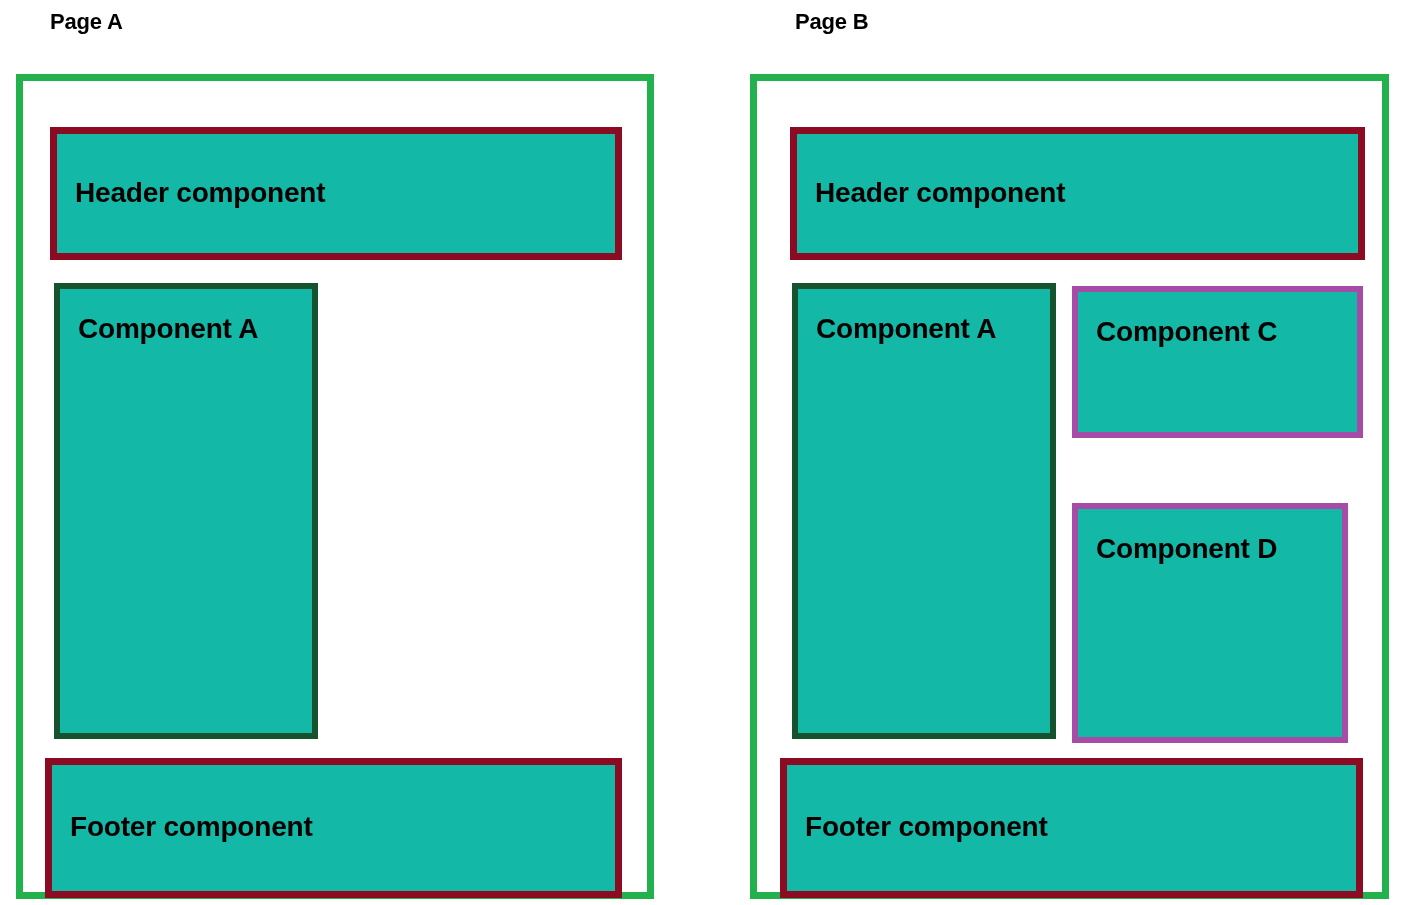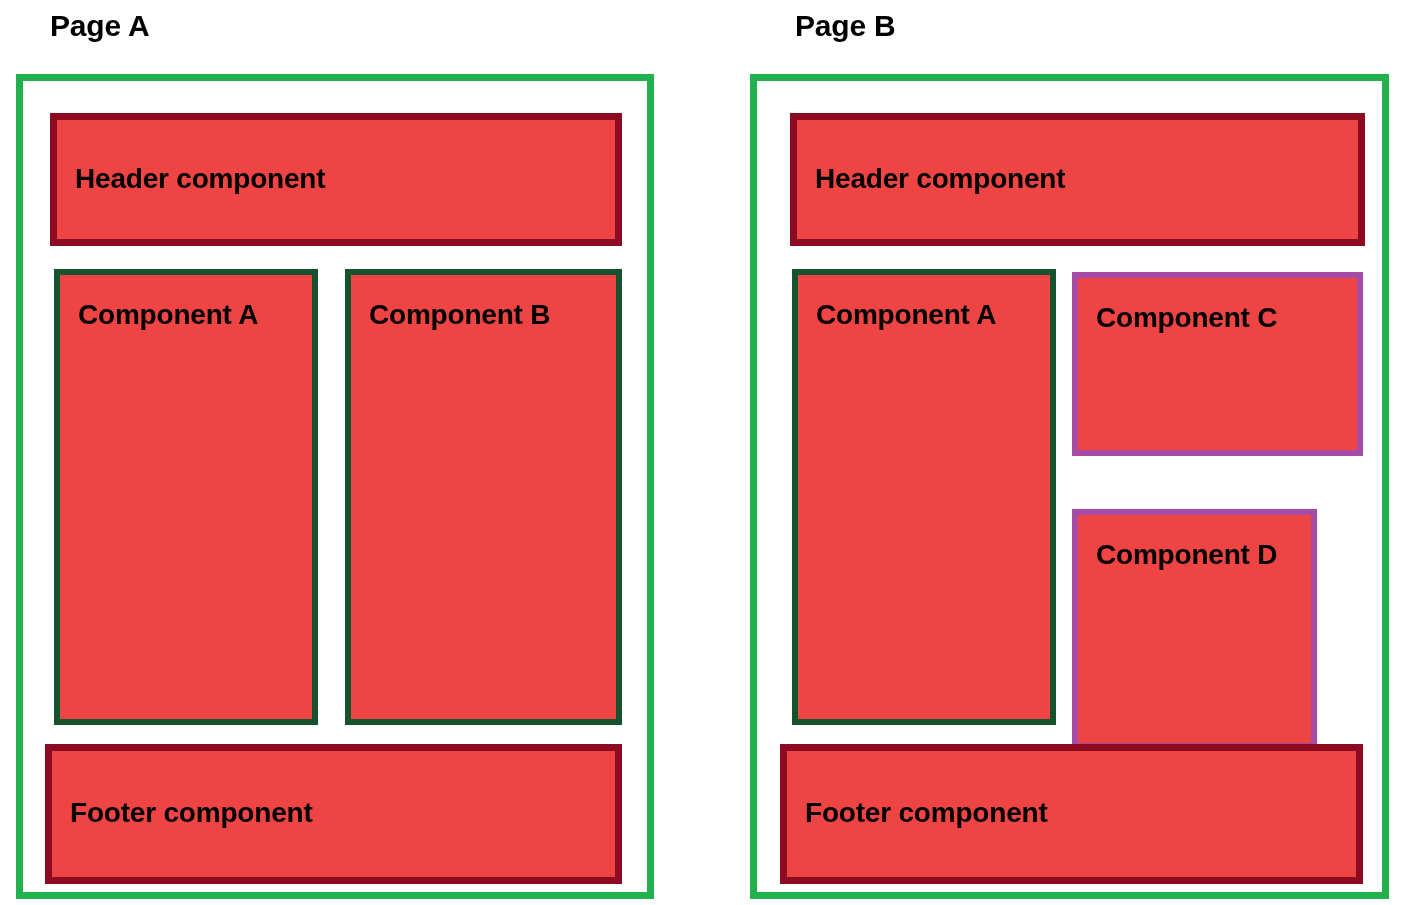--- a/index.html
+++ b/index.html
@@ -13,37 +13,38 @@
   }
   #canvas {
     position: relative;
     width: 1406px;
     height: 905px;
     background: #ffffff;
     overflow: hidden;
   }
   .page-title {
     position: absolute;
-    font-size: 30px;
+    font-size: 22px;
     font-weight: bold;
     color: #000000;
     letter-spacing: -0.2px;
     line-height: 1;
     white-space: nowrap;
   }
   .page-frame {
     position: absolute;
     box-sizing: border-box;
     border: 7px solid #22b14c;
     background: #ffffff;
   }
   .comp-box {
     position: absolute;
     box-sizing: border-box;
-    background: #ef4444;
+    background: #14b8a6;
+    margin-top: 14px;
   }
   .comp-box .comp-label {
     position: absolute;
     left: 18px;
     right: 14px;
     font-size: 28px;
     font-weight: bold;
     color: #000000;
     line-height: 1.32;
     letter-spacing: -0.2px;
@@ -72,44 +73,41 @@
   #header-a         { left: 27px;  top: 32px;  width: 572px; height: 133px; }
   #comp-a-a         { left: 31px;  top: 188px; width: 264px; height: 456px; }
   #comp-a-b         { left: 322px; top: 188px; width: 277px; height: 456px; }
   #footer-a         { left: 22px;  top: 663px; width: 577px; height: 140px; }
 
   
   #title-b          { left: 795px; top: 11px; text-align: right; }
   #frame-b          { left: 750px; top: 74px;  width: 639px; height: 825px; }
   #header-b         { left: 33px;  top: 32px;  width: 575px; height: 133px; }
   #comp-b-a         { left: 35px;  top: 188px; width: 264px; height: 456px; }
-  #comp-b-c         { left: 315px; top: 191px; width: 291px; height: 184px; }
-  #comp-b-d         { left: 315px; top: 428px; width: 245px; height: 240px; text-decoration: underline; }
+  #comp-b-c         { left: 315px; top: 191px; width: 291px; height: 152px; }
+  #comp-b-d         { left: 315px; top: 408px; width: 276px; height: 240px; text-decoration: underline; }
   #footer-b         { left: 23px;  top: 663px; width: 583px; height: 140px; }
 </style>
 </head>
 <body>
 
 <div id="canvas">
 
   <div class="page-title" id="title-a">Page A</div>
 
   <div class="page-frame" id="frame-a">
 
     <div class="comp-box box-header" id="header-a">
       <div class="comp-label label-middle">Header component</div>
     </div>
 
     <div class="comp-box box-blue" id="comp-a-a">
       <div class="comp-label label-top">Component A</div>
     </div>
 
-    <div class="comp-box box-blue" id="comp-a-b">
-      <div class="comp-label label-top">Component B</div>
-    </div>
 
     <div class="comp-box box-footer" id="footer-a">
       <div class="comp-label label-middle">Footer component</div>
     </div>
 
   </div>
 
   <div class="page-title" id="title-b">Page B</div>
 
   <div class="page-frame" id="frame-b">

